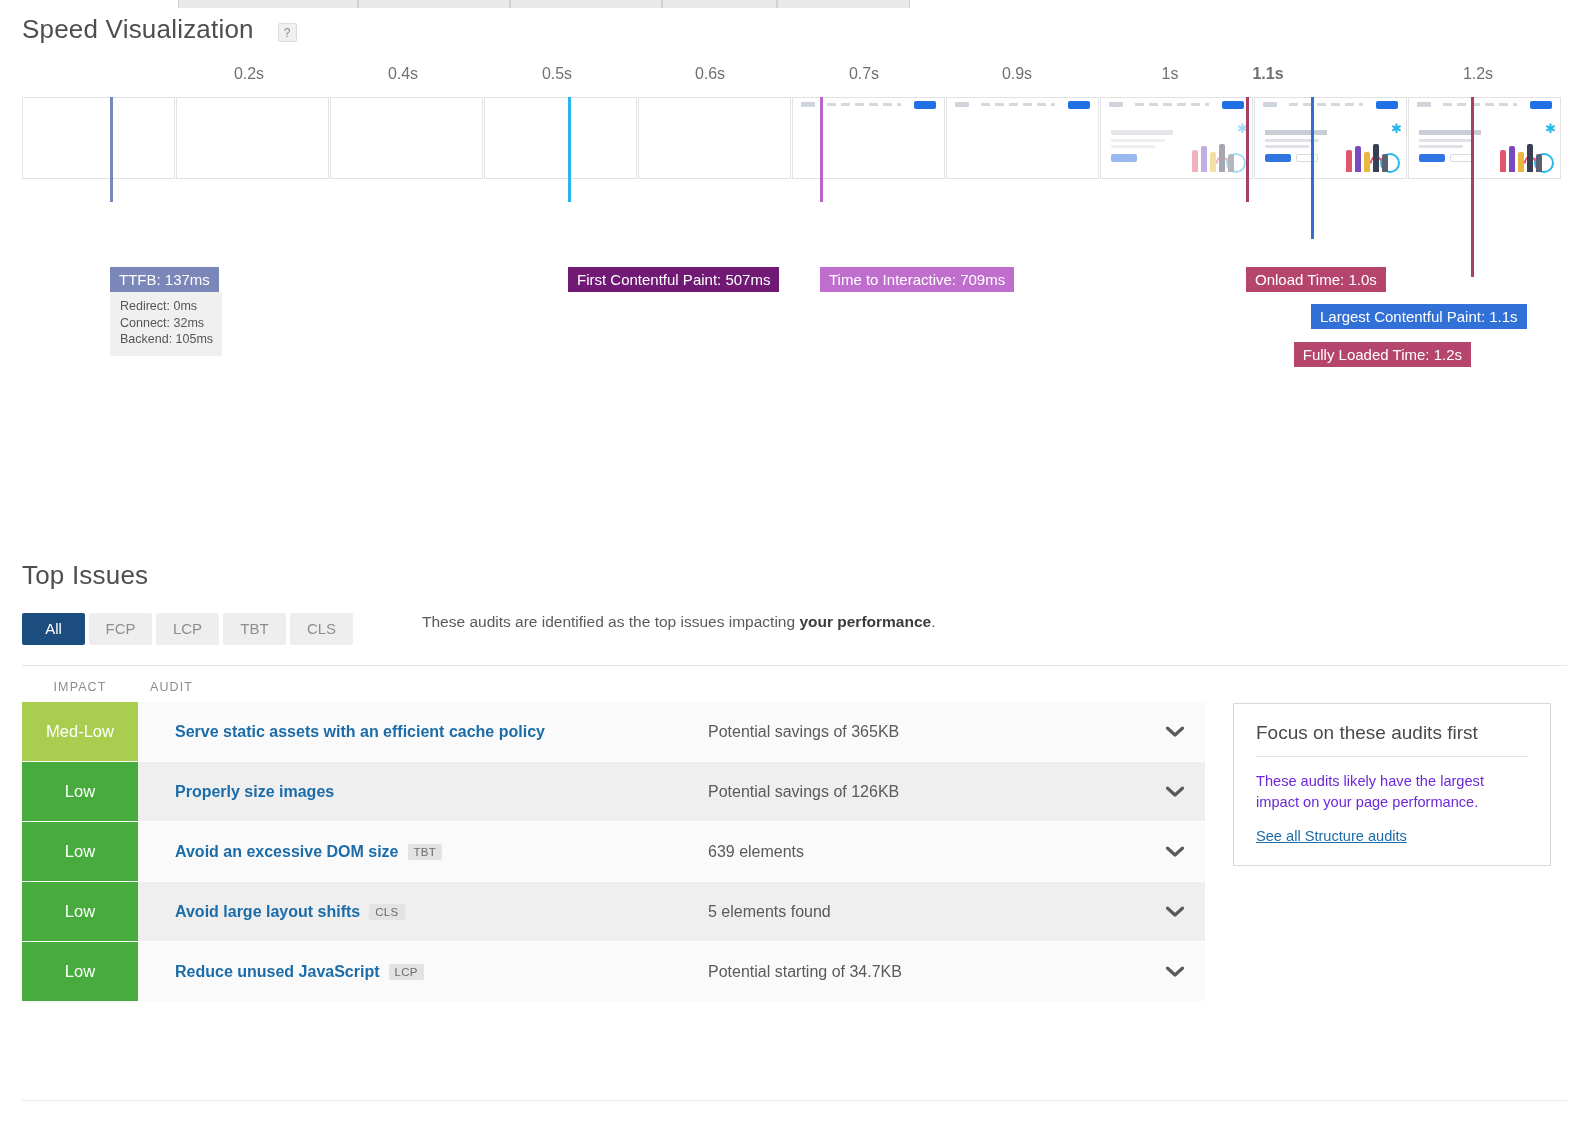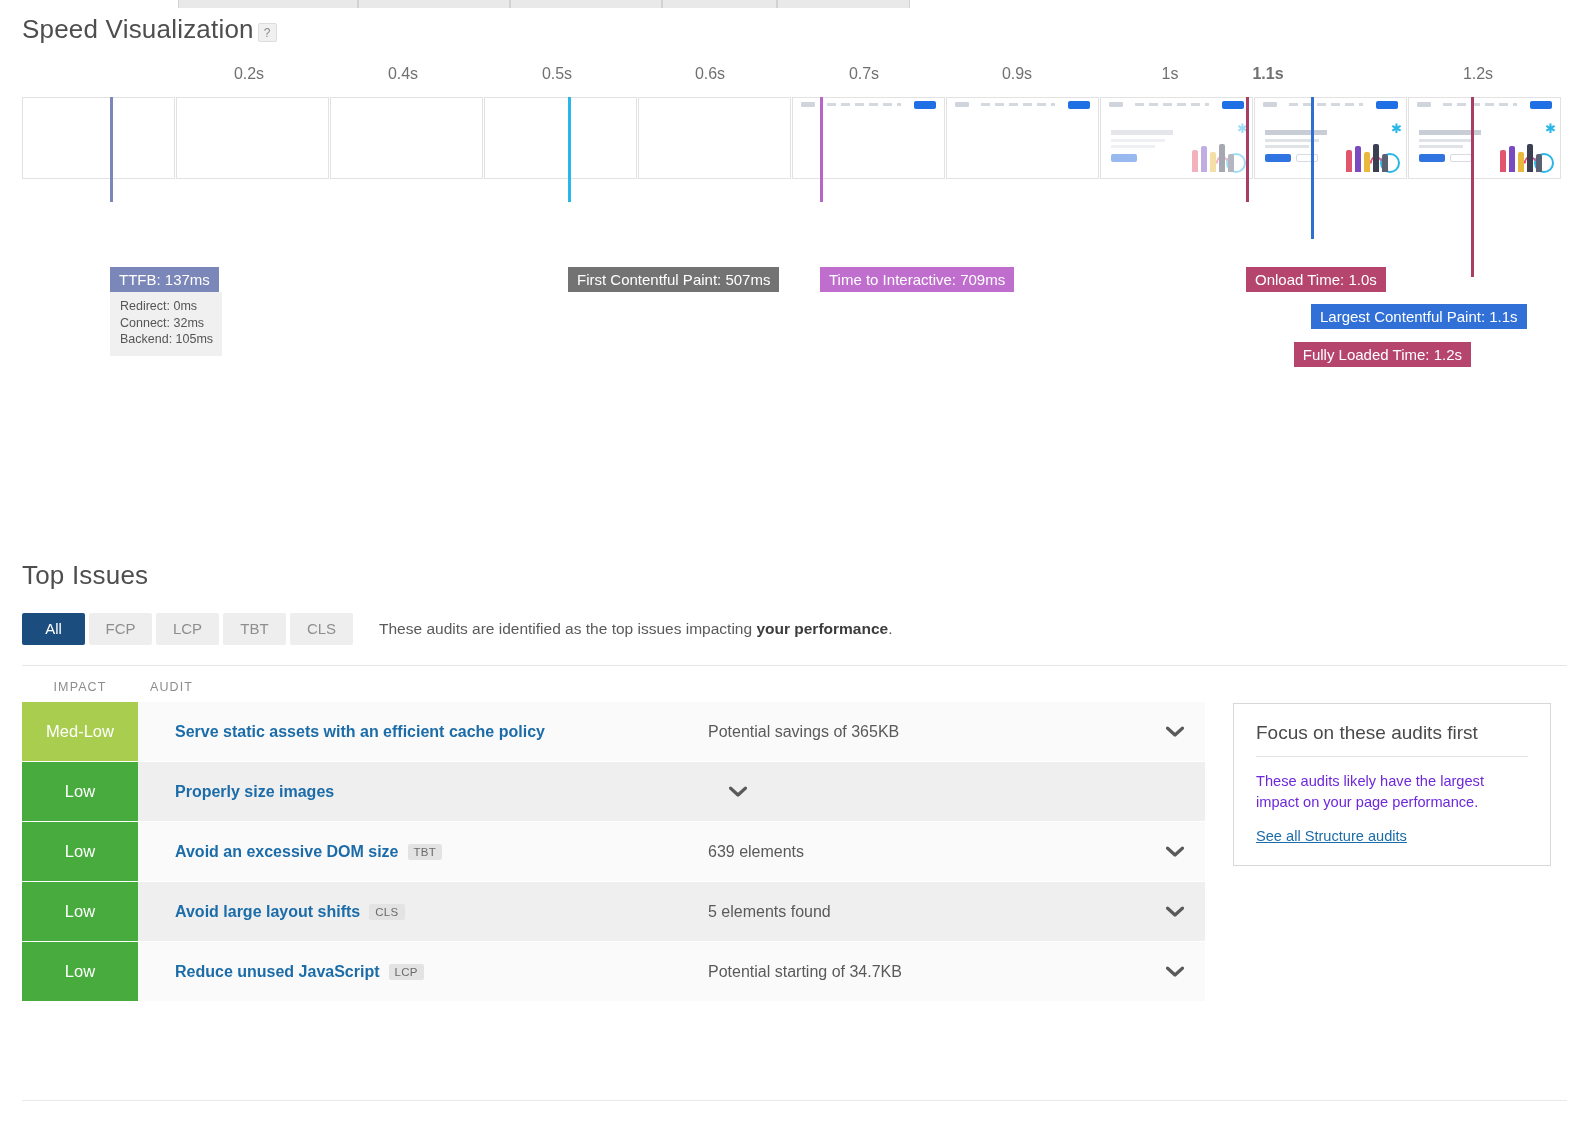--- a/index.html
+++ b/index.html
@@ -21,21 +21,21 @@
   #top-tabstrip .tabstub {
     height:8px; background:#e9e9e9;
     border-left:1px solid #d2d2d2; border-right:1px solid #d2d2d2;
   }
 
   
   #speedviz { position:absolute; left:0; top:14px; width:1589px; }
   .sec-title {
     font-size:26px; color:#4e4e4e; font-weight:400;
     margin:0; padding:0 0 0 22px; letter-spacing:.2px;
-    display:flex; align-items:center; gap:4px;
+    display:flex; align-items:center; gap:24px;
   }
   .help-badge {
     display:inline-flex; align-items:center; justify-content:center;
     width:19px; height:19px; background:#f0f0f0; border:1px solid #dcdcdc;
     color:#8a8a8a; font-size:12px; line-height:1; border-radius:2px;
     position:relative; top:3px; cursor:pointer;
   }
 
   
   #timeline-wrap { position:relative; margin-top:20px; height:300px; }
@@ -84,21 +84,21 @@
     position:absolute; height:25px; line-height:25px;
     padding:0 9px; color:#ffffff; font-size:15px; white-space:nowrap;
   }
   .ttfb-detail {
     position:absolute; background:#f0f0f0; font-size:12.5px; color:#555;
     padding:6px 9px 8px 10px; line-height:16.5px; white-space:nowrap;
   }
 
   
   #topissues { position:absolute; left:0; top:560px; width:1589px; }
-  #filters { display:flex; align-items:center; padding:0 0 0 22px; margin-top:22px; }
+  #filters { display:flex; align-items:flex-start; padding:0 0 0 22px; margin-top:22px;gap:43px; }
   .fbtn {
     min-width:63px; height:32px; line-height:32px; text-align:center;
     font-size:15px; color:#8e8e8e; background:#eeeeee; margin-right:4px; cursor:pointer;
     border-radius:2px; padding:0 14px;
   }
   .fbtn.active { background:#1b4d7e; color:#ffffff; }
   #filter-note { margin-left:22px; font-size:15.5px; color:#5a5a5a; }
   #filter-note b { color:#3c3c3c; font-weight:bold; }
 
   #hrule { height:1px; background:#e6e6e6; margin:20px 22px 0 22px; }
@@ -298,21 +298,21 @@
       </div>
     <div id="markers">
         <div class="vline" style="left: 110px; height: 105px; background: rgb(123, 135, 184);"></div>
         <div class="mlabel" style="top: 202px; background: rgb(123, 135, 184); left: 110px;">TTFB: 137ms</div>
         <div class="ttfb-detail" style="left: 110px; top: 227px;">
           <div>Redirect: 0ms</div>
           <div>Connect: 32ms</div>
           <div>Backend: 105ms</div>
         </div>
         <div class="vline" style="left: 568px; height: 105px; background: rgb(41, 182, 232);"></div>
-        <div class="mlabel" style="top: 202px; background: #737373; left: 568px;">First Contentful Paint: 507ms</div>
+        <div class="mlabel" style="top: 202px; background: #701a75; left: 568px;">First Contentful Paint: 507ms</div>
         <div class="vline" style="left: 820px; height: 105px; background: rgb(185, 100, 199);"></div>
         <div class="mlabel" style="top: 202px; background: rgb(192, 110, 205); left: 820px;">Time to Interactive: 709ms</div>
         <div class="vline" style="left: 1246px; height: 105px; background: rgb(169, 61, 99);"></div>
         <div class="mlabel" style="top: 202px; background: rgb(182, 69, 110); left: 1246px;">Onload Time: 1.0s</div>
         <div class="vline" style="left: 1311px; height: 142px; background: rgb(47, 111, 208);"></div>
         <div class="mlabel" style="top: 239px; background: rgb(49, 112, 214); left: 1311px;">Largest Contentful Paint: 1.1s</div>
         <div class="vline" style="left: 1471px; height: 180px; background: rgb(169, 61, 99);"></div>
         <div class="mlabel" style="top: 277px; background: rgb(182, 69, 110); right: 118px;">Fully Loaded Time: 1.2s</div>
       </div>
   </div>
@@ -356,20 +356,21 @@
               </svg>
             </div>
           </div>
         </div>
         <div class="arow alt">
           <div class="impact" style="background: rgb(71, 171, 61);">Low</div>
           <div class="body">
             <div class="name">
               <span>Properly size images</span>
             </div>
+            <div class="val">Potential savings of 126KB</div>
             <div class="chev">
               <svg width="18" height="12" viewBox="0 0 18 12" aria-hidden="true">
                 <path d="M1.6 2.2 L9 9 L16.4 2.2" fill="none" stroke="#5a5a5a" stroke-width="3.2" stroke-linecap="round" stroke-linejoin="round"></path>
               </svg>
             </div>
           </div>
         </div>
         <div class="arow">
           <div class="impact" style="background: rgb(71, 171, 61);">Low</div>
           <div class="body">

